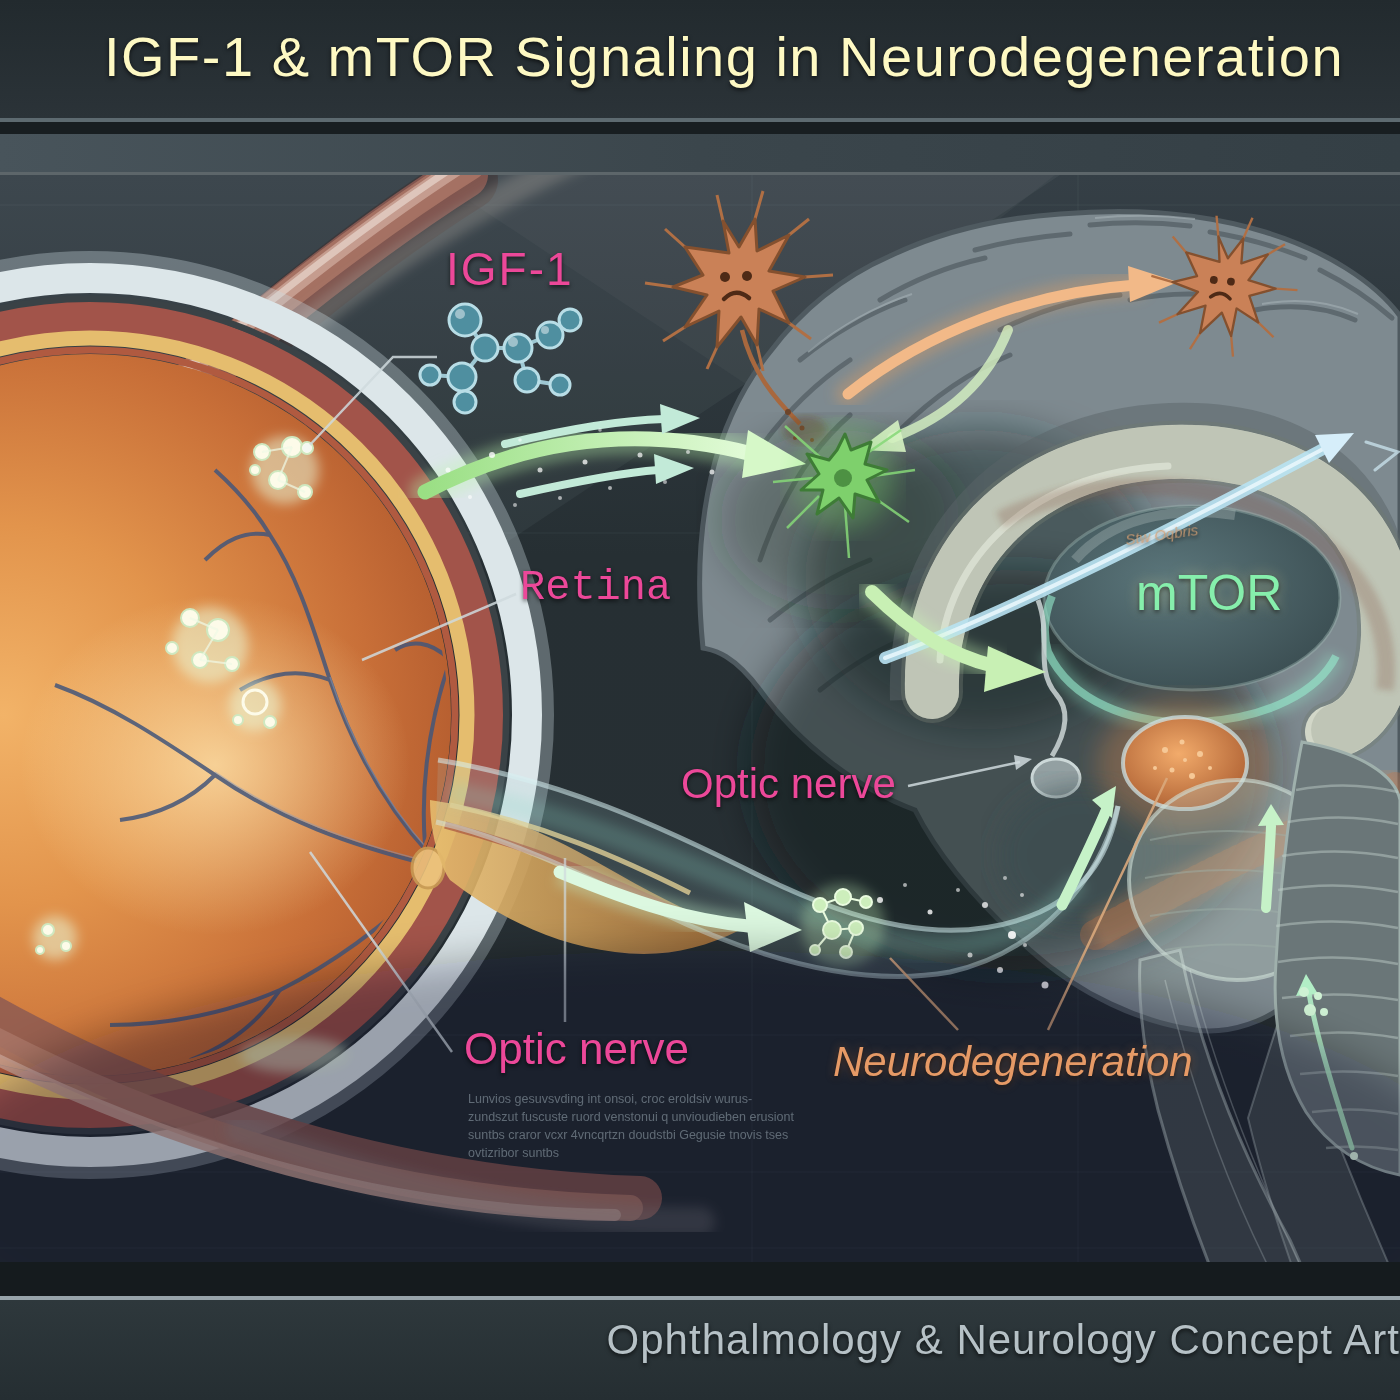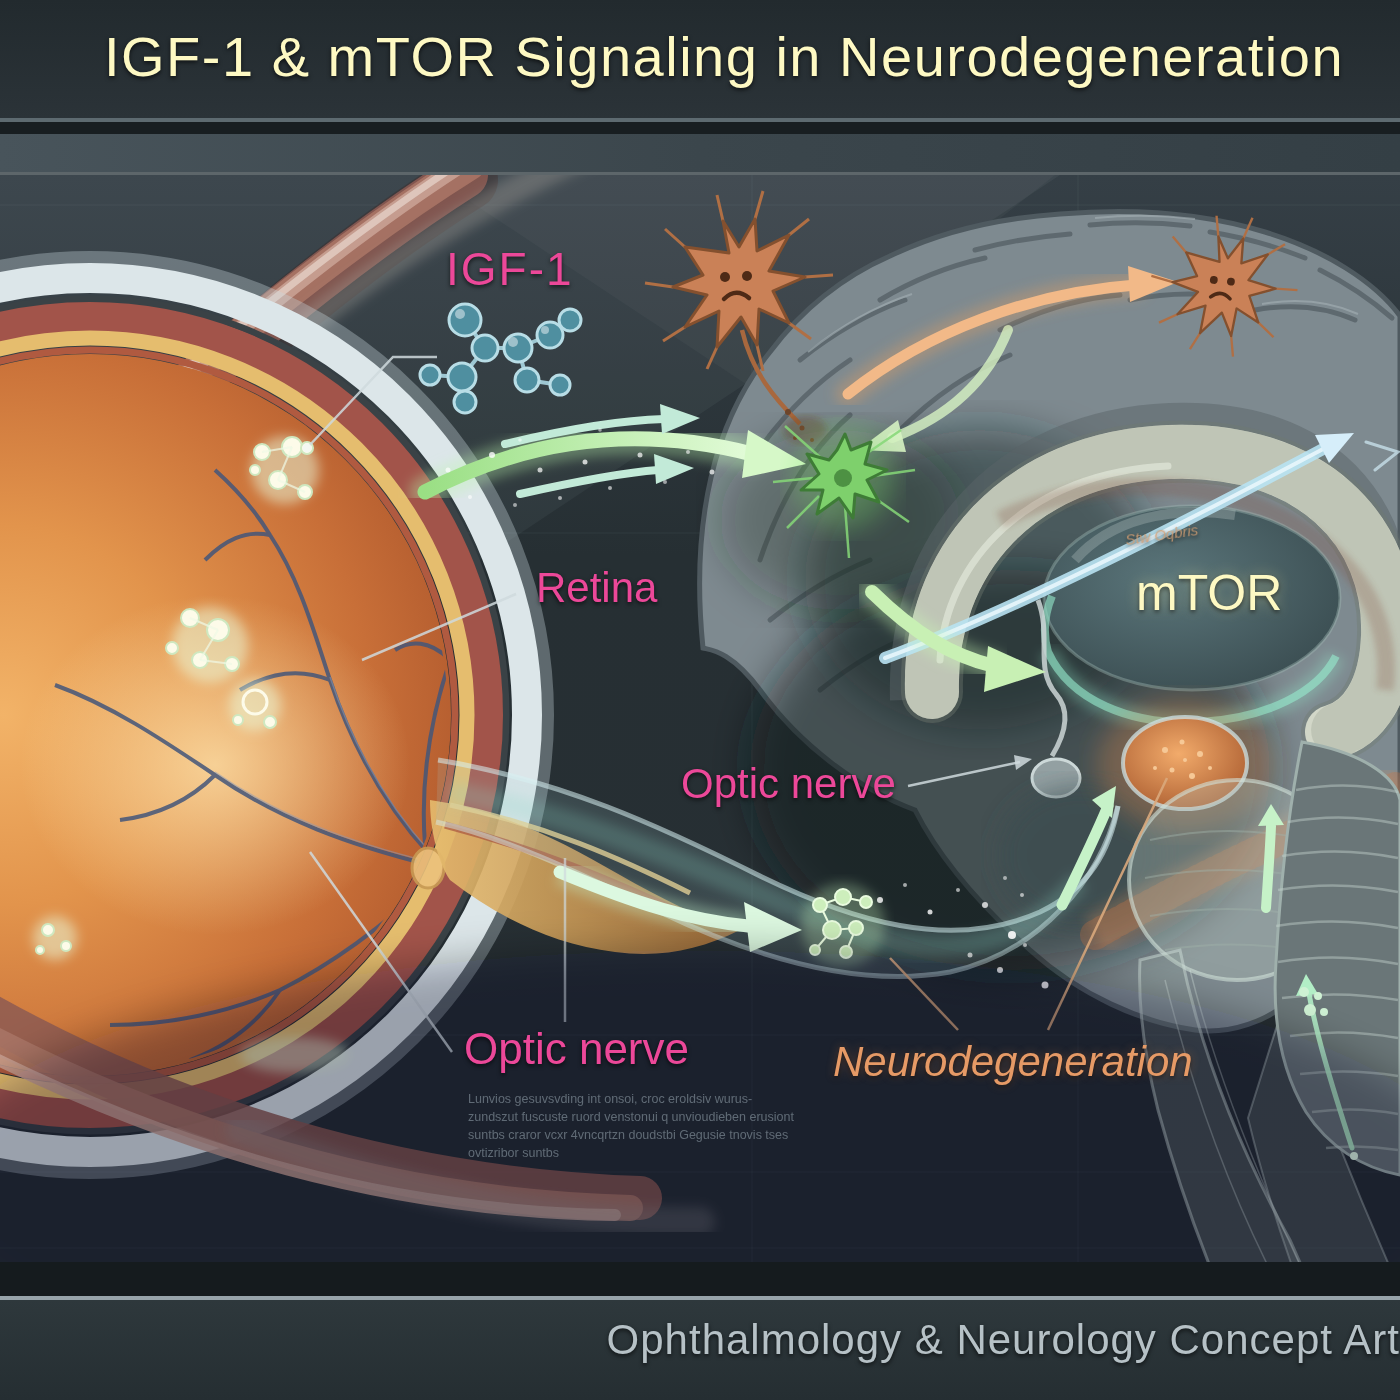--- a/index.html
+++ b/index.html
@@ -6,22 +6,22 @@
   .stage{position:relative;width:1400px;height:1400px;overflow:hidden;
          background:#242d31;font-family:"Liberation Sans",sans-serif;}
   svg.art{position:absolute;left:0;top:0;}
   .lbl{position:absolute;color:#ec4899;text-shadow:0 2px 4px rgba(0,0,0,.65);
        white-space:nowrap;font-weight:400;}
   .title{left:0;top:24px;width:100%;text-align:center;font-size:56px;
          letter-spacing:1.5px;color:#fef9c3;padding-left:24px;}
   .footer{left:0;top:1316px;width:100%;text-align:right;font-size:42px;
           letter-spacing:1px;color:#b6c1c6;}
   .igf1{left:446px;top:242px;font-size:46px;letter-spacing:2px;}
-  .retina{left:536px;top:564px;font-size:42px;}
-  .mtor{left:1136px;top:564px;font-size:50px;color:#fef9c3;
+  .retina{left:520px;top:564px;font-size:42px;font-family:Liberation Mono, monospace;}
+  .mtor{left:1136px;top:564px;font-size:50px;color:#86efac;
         text-shadow:0 0 14px rgba(225,215,140,.45),0 2px 4px rgba(0,0,0,.6);}
   .optic-upper{left:681px;top:760px;font-size:42px;}
   .optic-lower{left:464px;top:1024px;font-size:44px;}
   .neuro{left:833px;top:1038px;font-size:42px;color:#e69a66;
          text-shadow:0 0 10px rgba(230,140,80,.35),0 2px 4px rgba(0,0,0,.6);font-style:italic;}
   .fineprint{left:468px;top:1090px;width:500px;font-size:12.5px;line-height:18px;
              color:rgba(160,175,185,.52);filter:blur(.7px);white-space:normal;
              text-shadow:none;}
   .fineprint div{white-space:nowrap;}
   .squiggle{left:1125px;top:526px;font-size:15px;font-style:italic;

